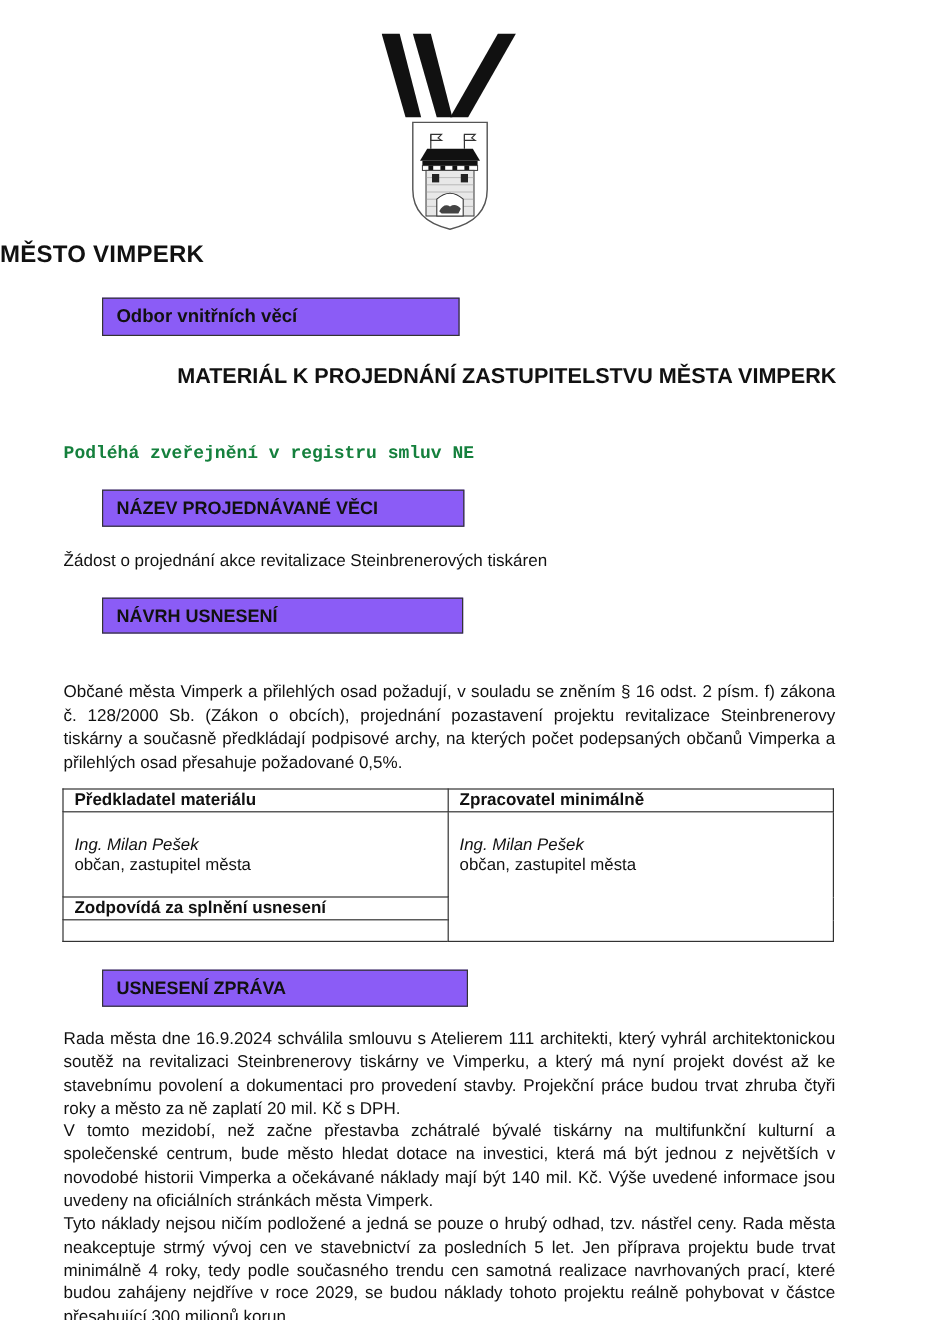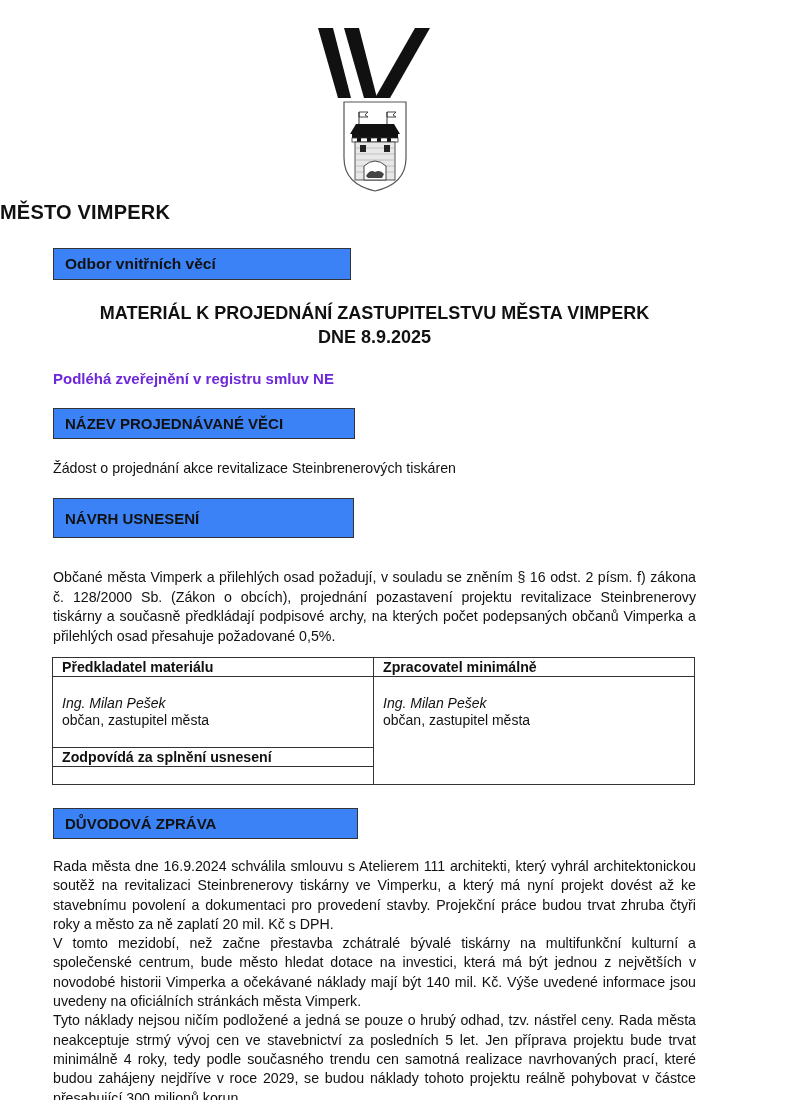--- a/index.html
+++ b/index.html
@@ -8,33 +8,33 @@
       font-family: "Liberation Sans", sans-serif; color: #111111;
     }
     .abs { position: absolute; }
     .logo { left: 318px; top: 28px; width: 112px; height: 70px; }
     .coat { left: 340px; top: 98px; width: 70px; height: 96px; }
     .city-title {
       left: 0; width: 749px; top: 201px; text-align: left;
       font-weight: bold; font-size: 20px; letter-spacing: 0.2px;
     }
     .box {
-      position: absolute; border: 1.3px solid #333; background: #3b82f6;
+      position: absolute; border: 1.3px solid #333; background: #8b5cf6;
       box-sizing: border-box; font-weight: bold; font-size: 15px;
-      padding-left: 11px; display: flex; align-items: center;
+      padding-left: 11px; display: flex; align-items: center; margin-left: 32px;
     }
     .dept-box { left: 53px; top: 248px; width: 298px; height: 32px; font-size: 15.5px; }
     .main-title {
-      left: 52px; width: 645px; top: 301px; text-align: center;
+      left: 52px; width: 645px; top: 301px; text-align: right;
       font-weight: bold; font-size: 18px; line-height: 24px;
     }
     .registry { left: 53px; top: 370px; color: #e01b1b; font-weight: bold; font-size: 15px; }
     .subject-box { left: 53px; top: 408px; width: 302px; height: 31px; }
     .subject-text { left: 53px; top: 460px; font-weight: normal; font-size: 14.2px; }
-    .resolution-box { left: 53px; top: 498px; width: 301px; height: 40px; }
+    .resolution-box { left: 53px; top: 498px; width: 301px; height: 30px; }
     .resolution-text {
       left: 53px; top: 568px; width: 643px; font-weight: normal; font-size: 14.2px;
       line-height: 19.5px; text-align: justify;
     }
     table.info {
       position: absolute; left: 52px; top: 657px; width: 643px; border-collapse: collapse;
       font-size: 14px;
     }
     table.info td {
       border: 1.3px solid #333; padding: 0 0 0 9px; vertical-align: top;
@@ -96,24 +96,23 @@
 </svg>
 
 <div class="abs city-title">MĚSTO VIMPERK</div>
 
 <div class="box dept-box">
   <span>Odbor vnitřních věcí</span>
 </div>
 
 <div class="abs main-title">
   <div>MATERIÁL K PROJEDNÁNÍ ZASTUPITELSTVU MĚSTA VIMPERK</div>
-  <div>DNE 8.9.2025</div>
 </div>
 
-<div class="abs registry" style="color: #6d28d9;">Podléhá zveřejnění v registru smluv NE</div>
+<div class="abs registry" style="color: #15803d; font-family: Liberation Mono, monospace;">Podléhá zveřejnění v registru smluv NE</div>
 
 <div class="box subject-box">
   <span>NÁZEV PROJEDNÁVANÉ VĚCI</span>
 </div>
 <div class="abs subject-text">Žádost o projednání akce revitalizace Steinbrenerových tiskáren</div>
 
 <div class="box resolution-box">
   <span>NÁVRH USNESENÍ</span>
 </div>
 <div class="abs resolution-text">Občané města Vimperk a přilehlých osad požadují, v souladu se zněním § 16 odst. 2 písm. f) zákona č. 128/2000 Sb. (Zákon o obcích), projednání pozastavení projektu revitalizace Steinbrenerovy tiskárny a současně předkládají podpisové archy, na kterých počet podepsaných občanů Vimperka a přilehlých osad přesahuje požadované 0,5%.</div>
@@ -137,19 +136,19 @@
   <tr>
     <td class="th">Zodpovídá za splnění usnesení</td>
   </tr>
   <tr>
     <td class="empty-row"></td>
   </tr>
 </tbody>
   </table>
 
 <div class="box reason-box">
-  <span>DŮVODOVÁ ZPRÁVA</span>
+  <span>USNESENÍ ZPRÁVA</span>
 </div>
 <div class="abs reason-text">
   <p>Rada města dne 16.9.2024 schválila smlouvu s Atelierem 111 architekti, který vyhrál architektonickou soutěž na revitalizaci Steinbrenerovy tiskárny ve Vimperku, a který má nyní projekt dovést až ke stavebnímu povolení a dokumentaci pro provedení stavby. Projekční práce budou trvat zhruba čtyři roky a město za ně zaplatí 20 mil. Kč s DPH.</p>
   <p>V tomto mezidobí, než začne přestavba zchátralé bývalé tiskárny na multifunkční kulturní a společenské centrum, bude město hledat dotace na investici, která má být jednou z největších v novodobé historii Vimperka a očekávané náklady mají být 140 mil. Kč. Výše uvedené informace jsou uvedeny na oficiálních stránkách města Vimperk.</p>
   <p>Tyto náklady nejsou ničím podložené a jedná se pouze o hrubý odhad, tzv. nástřel ceny. Rada města neakceptuje strmý vývoj cen ve stavebnictví za posledních 5 let. Jen příprava projektu bude trvat minimálně 4 roky, tedy podle současného trendu cen samotná realizace navrhovaných prací, které budou zahájeny nejdříve v roce 2029, se budou náklady tohoto projektu reálně pohybovat v částce přesahující 300 milionů korun.</p>
 </div>
 
 </body></html>

